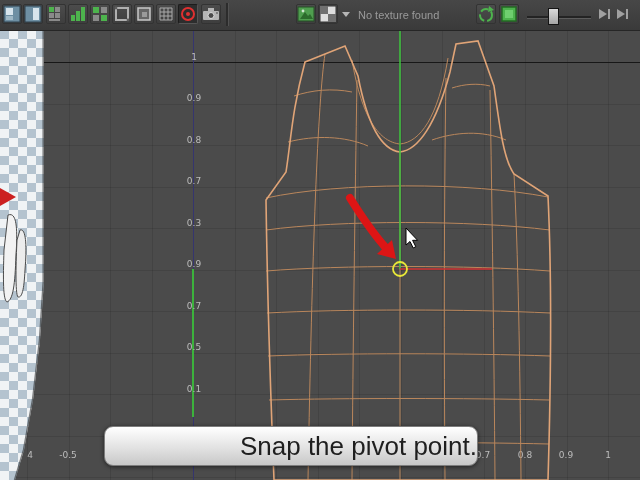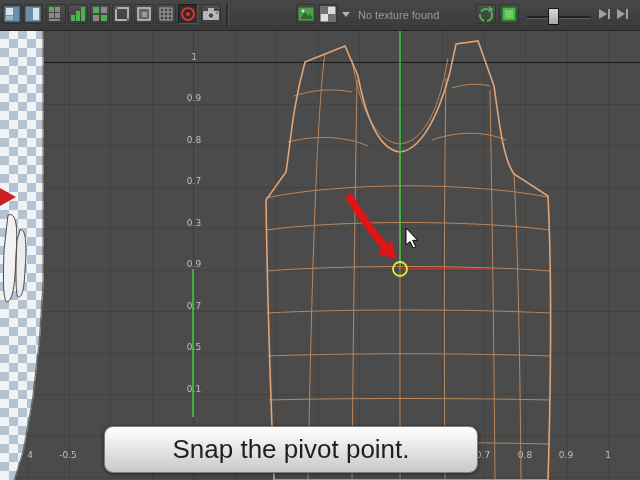--- a/index.html
+++ b/index.html
@@ -31,25 +31,25 @@
         font:9px "DejaVu Sans",sans-serif;color:#bdbdbd;z-index:6;}
   .ulab{position:absolute;top:450px;width:40px;text-align:center;
         font:9px "DejaVu Sans",sans-serif;color:#bdbdbd;z-index:6;}
   .overlay{position:absolute;left:0;top:30px;z-index:10;}
   
   .view3d{position:absolute;left:0;top:30px;width:44px;height:450px;z-index:14;
     background:repeating-conic-gradient(#f0f3f5 0% 25%, #b4c3cf 0% 50%) 0 0/18px 18px;
     clip-path:polygon(0 0,44px 0,44px 250px,40px 310px,33px 370px,24px 420px,15px 450px,0 450px);}
   .view3d svg{position:absolute;left:0;top:0;}
   
-  .caption{position:absolute;left:104px;top:426px;width:374px;height:47px;z-index:30;
+  .caption{position:absolute;left:104px;top:426px;width:374px;height:40px;z-index:30;
      border:1px solid #7d7d7d;border-radius:9px;box-sizing:border-box;
      background:linear-gradient(180deg,#ffffff,#e2e2e2 55%,#c8c8c8);
      box-shadow:0 1px 4px rgba(0,0,0,.55);
-     display:flex;align-items:center;justify-content:center;
+     display:flex;align-items:center;justify-content:flex-end;
      font-size:26px;color:#1f1f1f;}
 </style>
 </head>
 <body>
 
 <div class="stage">
 
   <div class="toolbar">
     <div class="tbtn" style="left:2px">
       <svg width="18" height="18">

